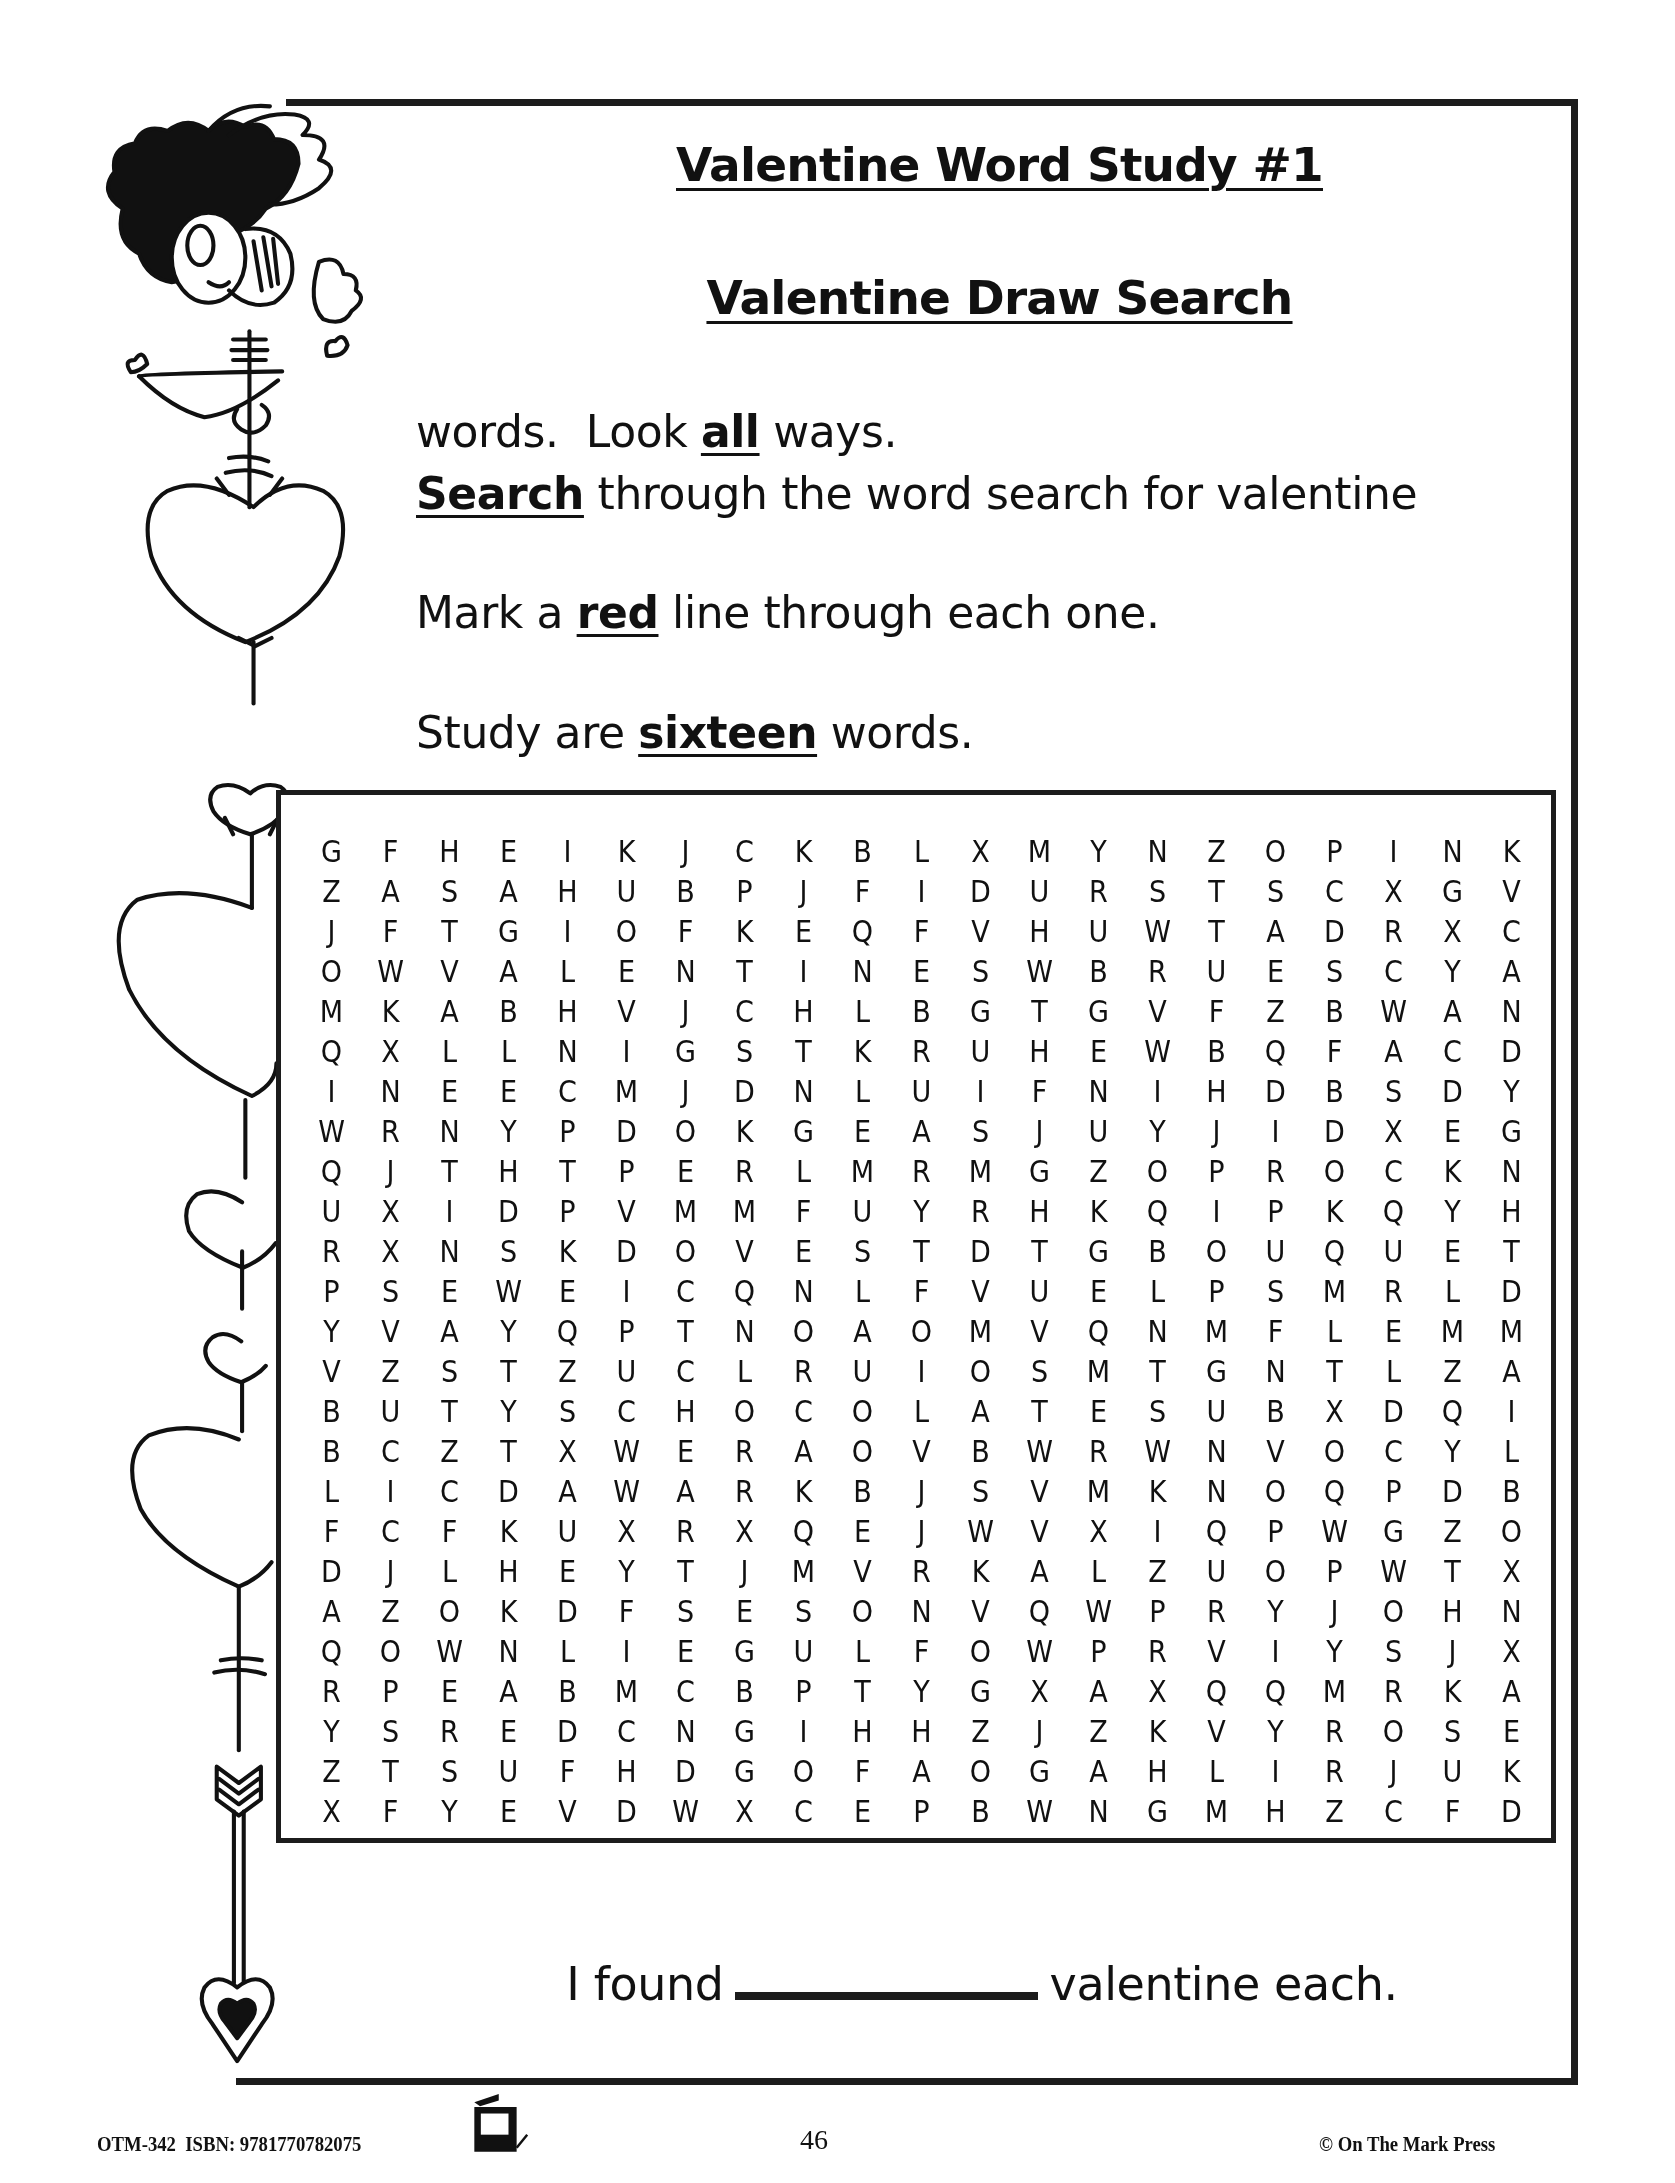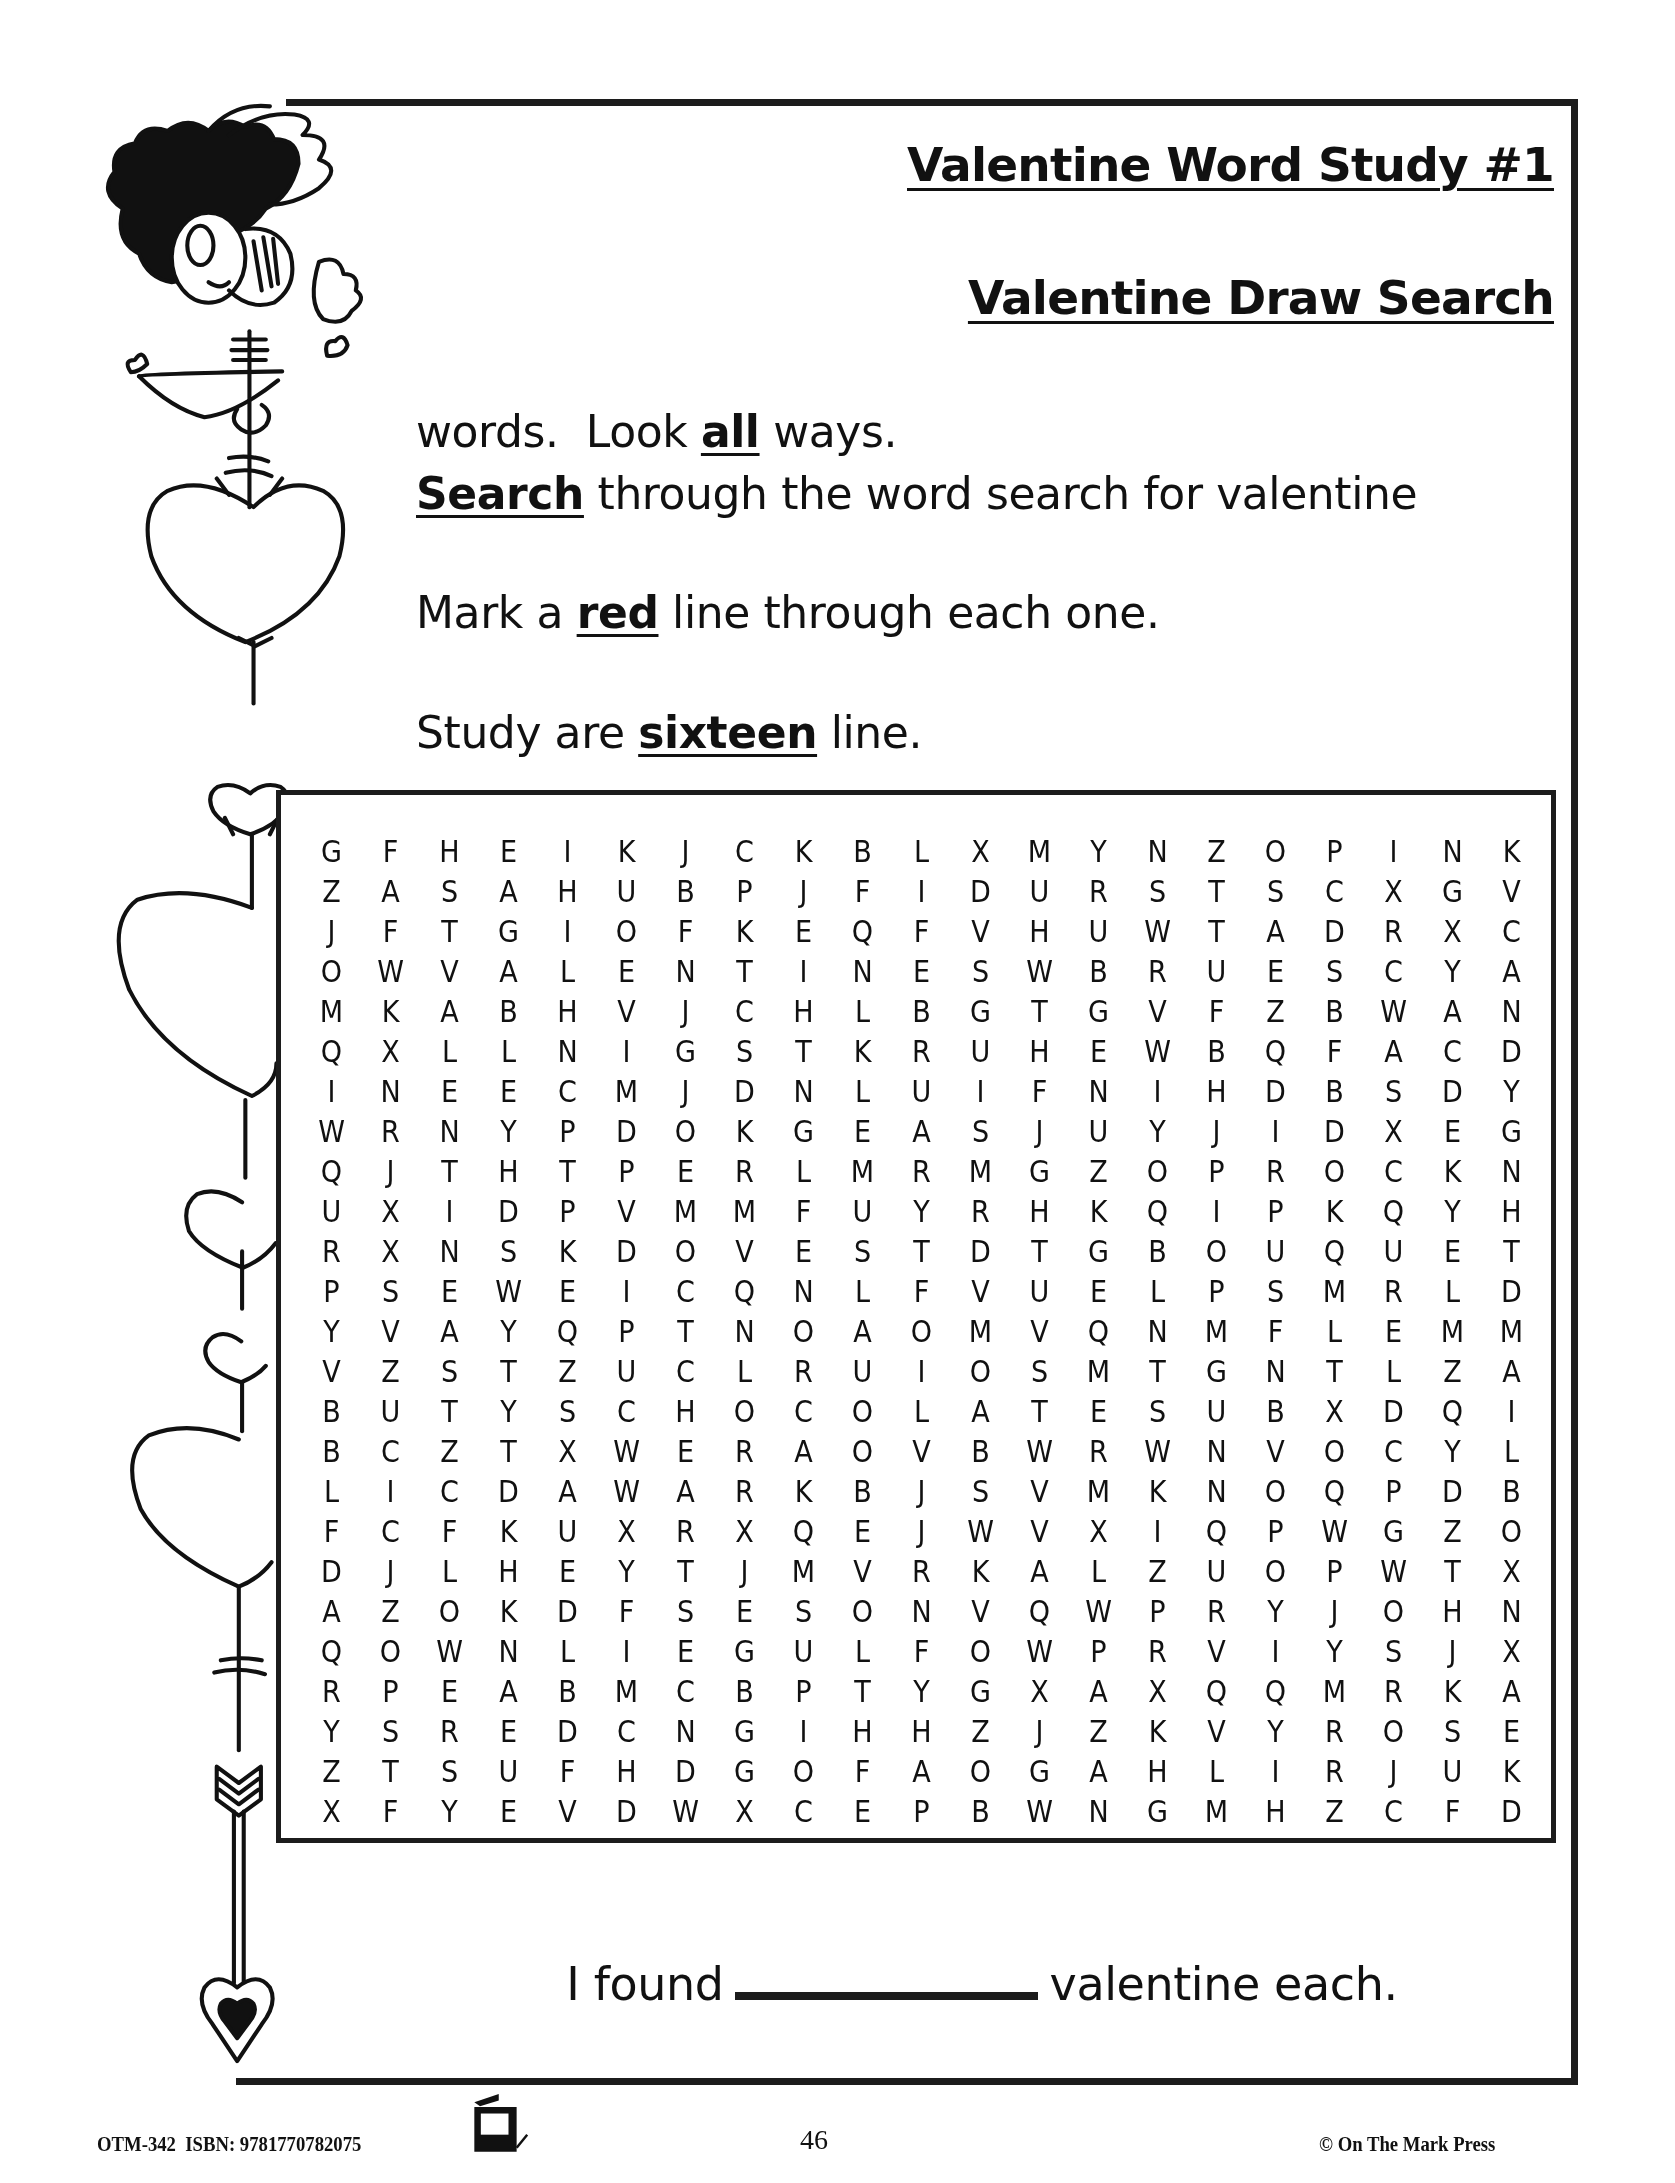--- a/index.html
+++ b/index.html
@@ -6,21 +6,21 @@
   body { width: 1675px; height: 2183px; position: relative; overflow: hidden;
          font-family: "DejaVu Sans", sans-serif; color: #111; }
   .abs { position: absolute; }
 
   
   .frame-top    { left: 286px; top: 99px; width: 1291px; height: 6.5px; background: #1c1c1c; }
   .frame-right  { left: 1571px; top: 99px; width: 6.5px; height: 1984px; background: #1c1c1c; }
   .frame-bottom { left: 236px; top: 2078px; width: 1342px; height: 6.5px; background: #1c1c1c; }
 
   
-  .title { left: 409px; width: 1145px; text-align: right; font-weight: bold;
+  .title { left: 427px; width: 1145px; text-align: center; font-weight: bold;
            font-size: 47px; letter-spacing: -0.8px; }
   .title span { text-decoration: underline; text-decoration-thickness: 3.3px; text-underline-offset: 6.5px; }
   .title1 { top: 137px; }
   .title2 { top: 270px; }
 
   
   .instr { left: 416px; font-size: 44px; letter-spacing: -0.4px; line-height: 62px; white-space: nowrap; }
   .instr b { font-weight: bold; text-decoration: underline; text-decoration-thickness: 3.3px; text-underline-offset: 5.7px; }
   .instr1 { top: 401px; }
   .instr2 { top: 582px; }
@@ -129,21 +129,21 @@
 </div>
 
 <div class="abs instr instr1">
   <div><span style="white-space:pre">words.  Look </span><b>all</b><span> ways.</span></div>
   <div><b>Search</b><span> through the word search for valentine</span></div>
 </div>
 <div class="abs instr instr2">
   <span style="white-space:pre">Mark a </span><b>red</b><span> line through each one.</span>
 </div>
 <div class="abs instr instr3">
-  <span style="white-space:pre">Study are </span><b>sixteen</b><span> line.</span>
+  <span style="white-space:pre">Study are </span><b>sixteen</b><span> words.</span>
 </div>
 
 <div class="abs grid-box">
   <div class="grid" id="grid" style="grid-template-columns: repeat(21, 59px);">
       <div class="cell">G</div>
       <div class="cell">F</div>
       <div class="cell">H</div>
       <div class="cell">E</div>
       <div class="cell">I</div>
       <div class="cell">K</div>

